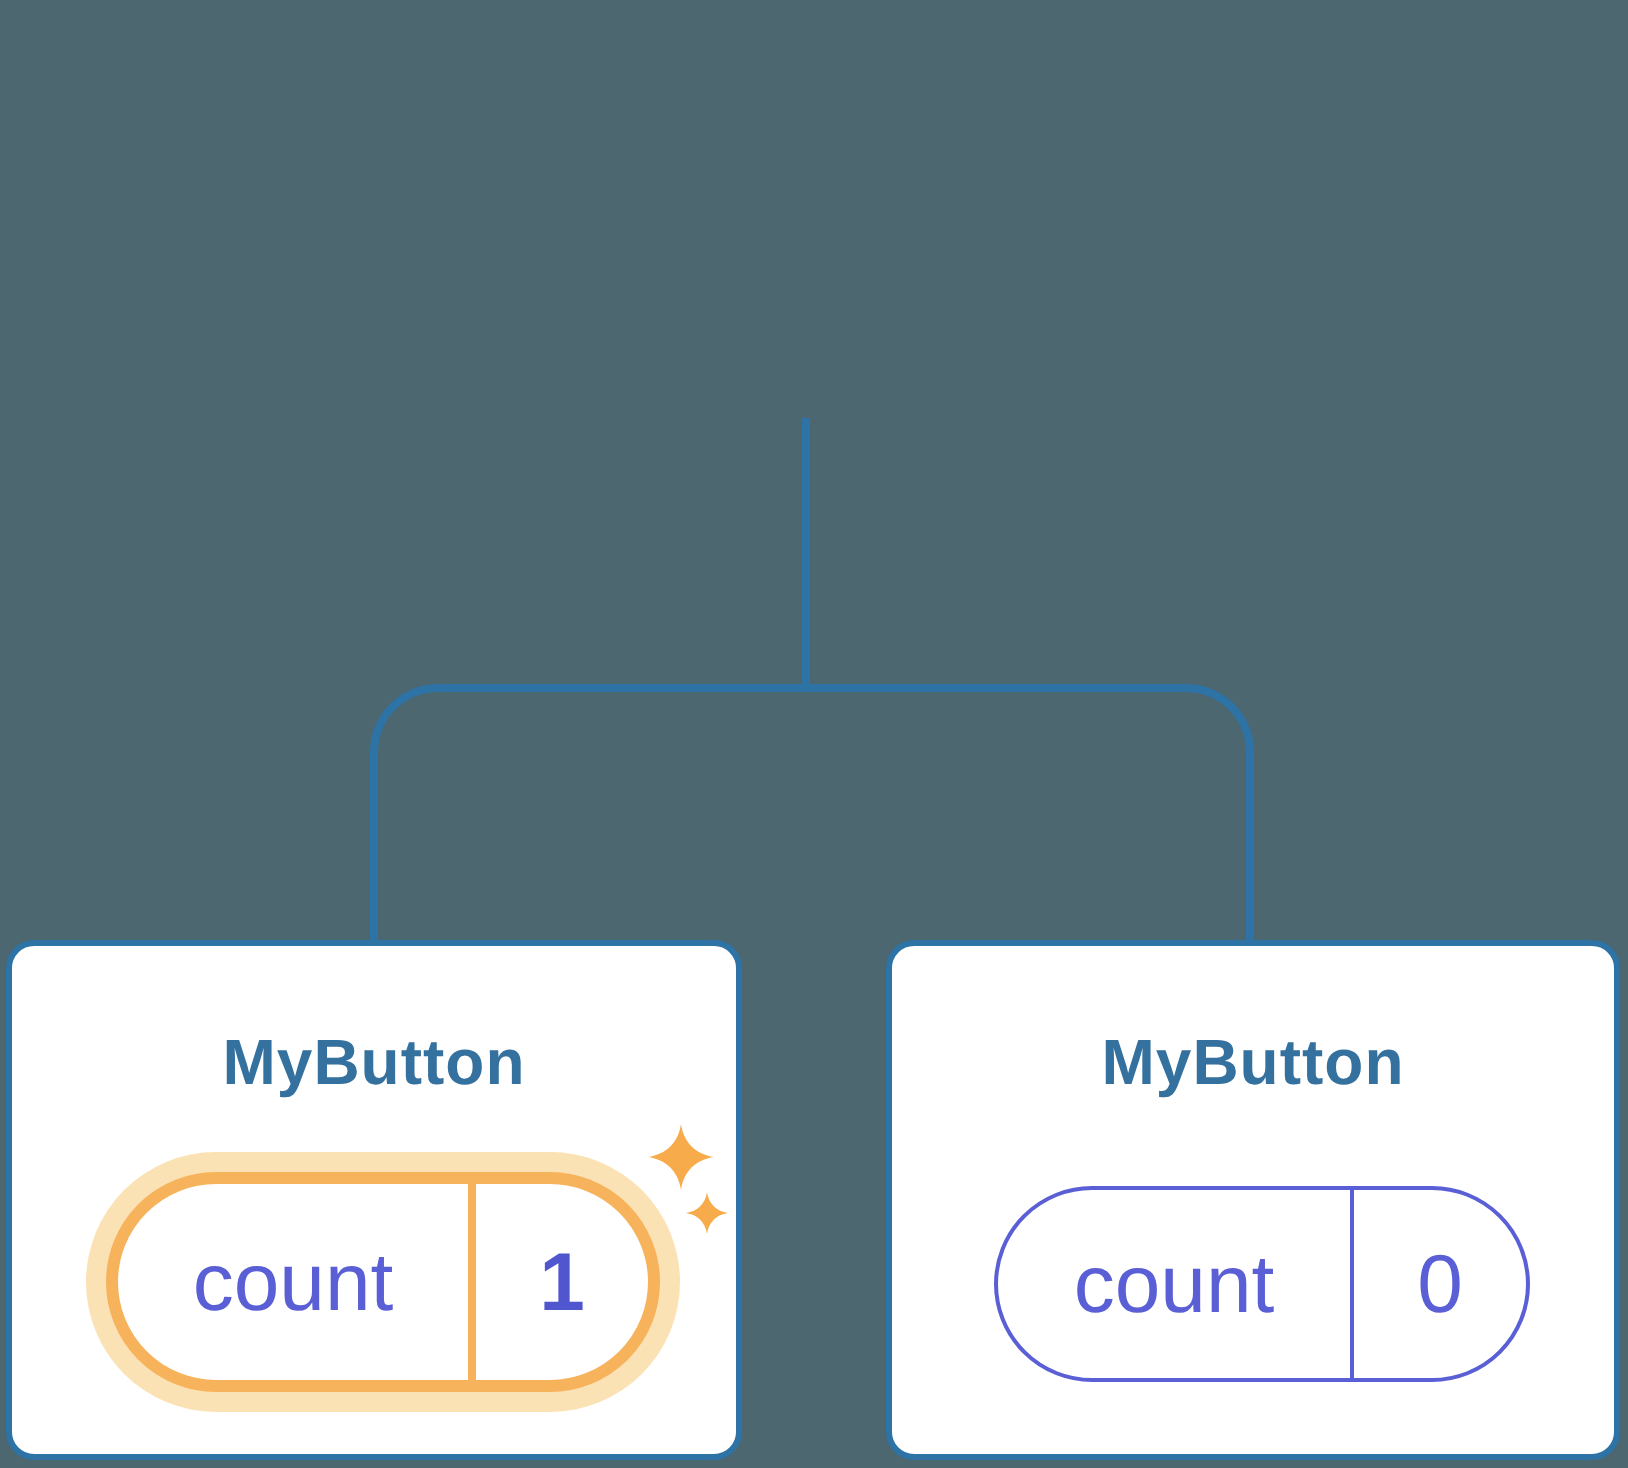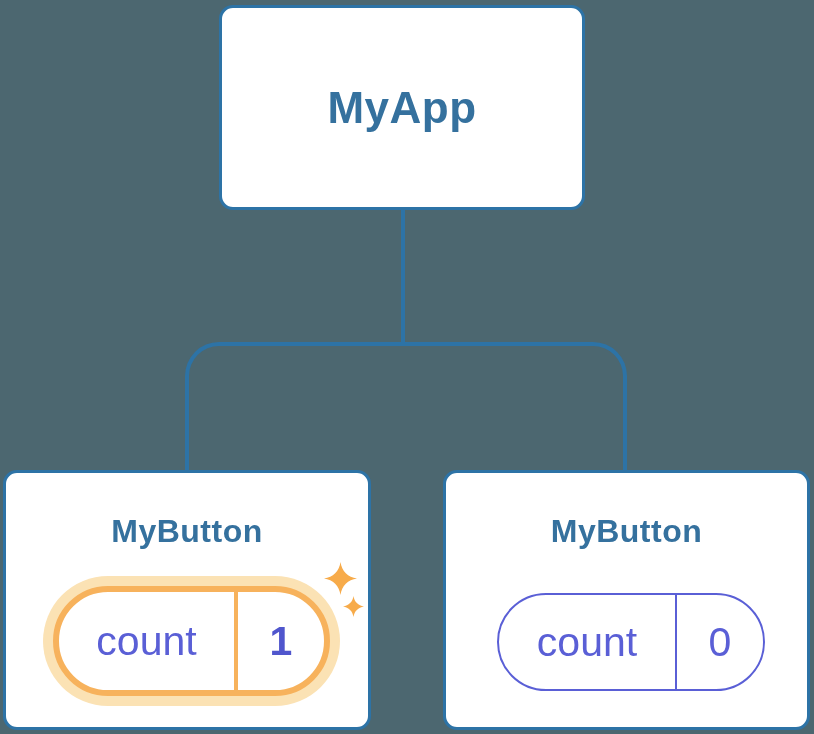--- a/index.html
+++ b/index.html
@@ -110,23 +110,20 @@
   
   .sparkle { position: absolute; }
   .sparkle-big   { left: 318px; top: 89px;  width: 33px; height: 33px; }
   .sparkle-small { left: 337px; top: 123px; width: 21px; height: 21px; }
 </style>
 </head>
 <body>
 
 <div class="canvas">
 
-  <div class="node node-root">
-    <span class="root-title">MyApp</span>
-  </div>
 
   <div class="stem"></div>
   <div class="bracket"></div>
 
   <div class="node node-child-left">
     <div class="child-title">MyButton</div>
 
     <div class="pill pill-highlighted">
       <div class="pill-section pill-key">
         <span class="state-key">count</span>

